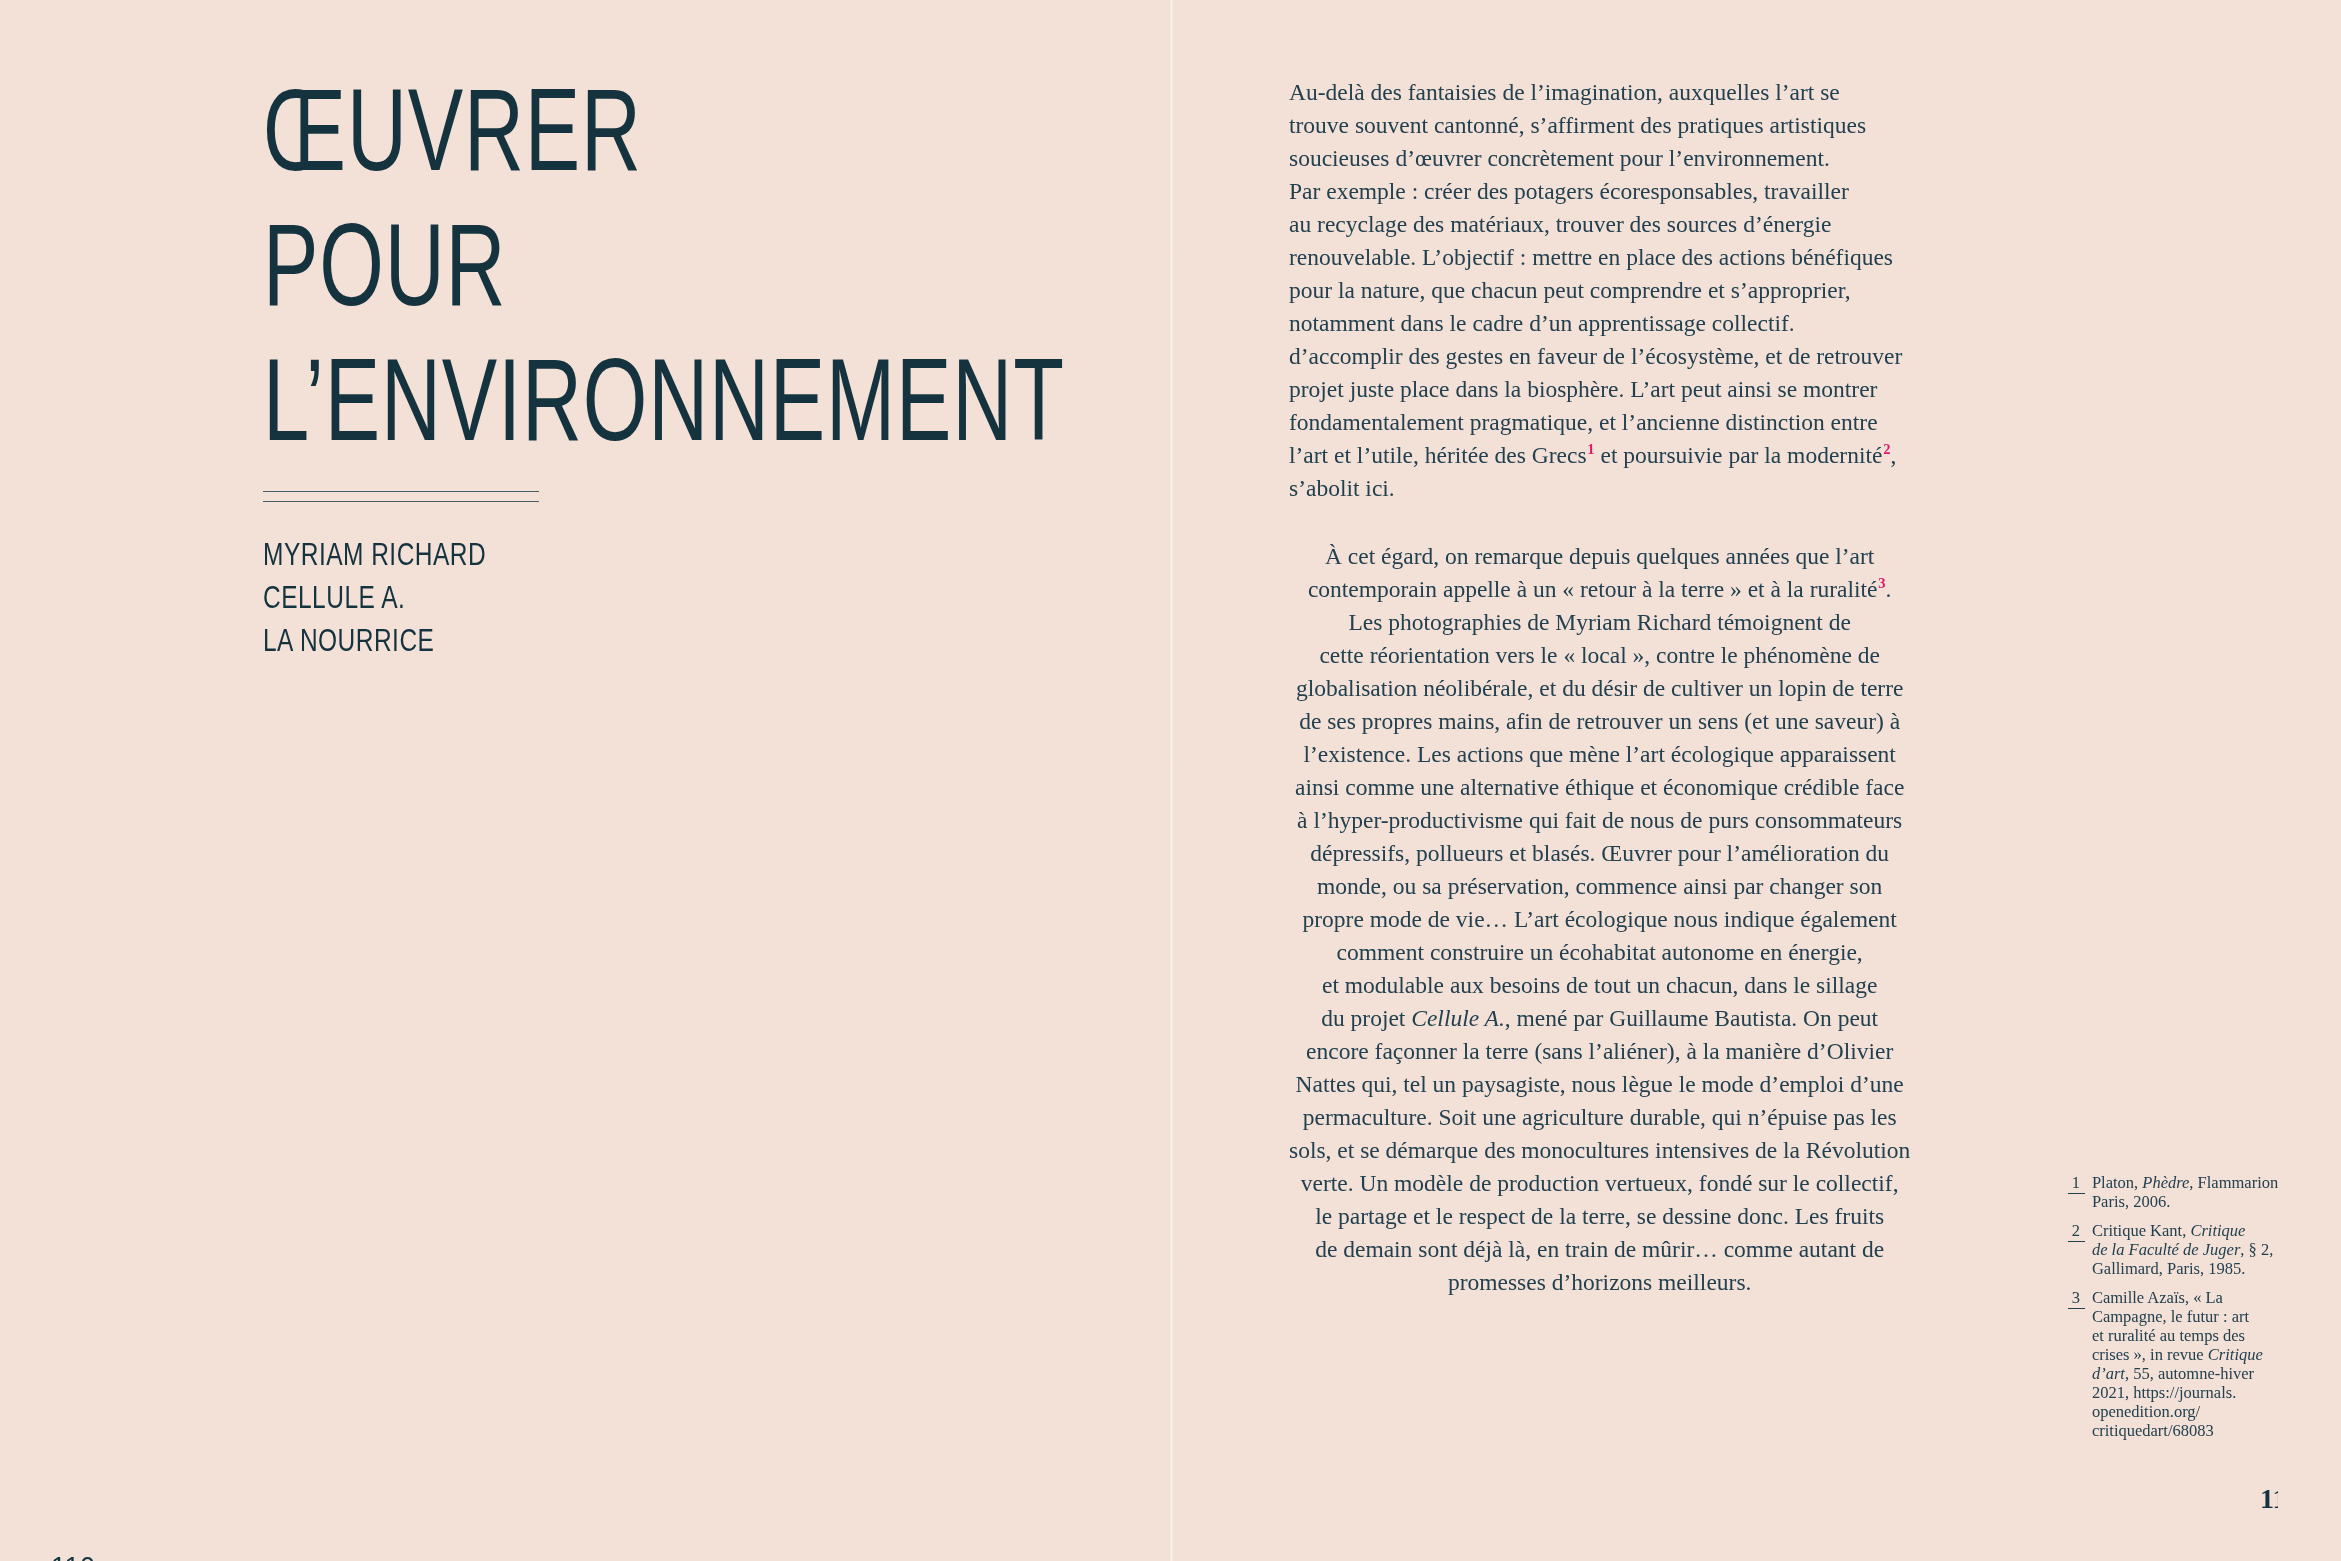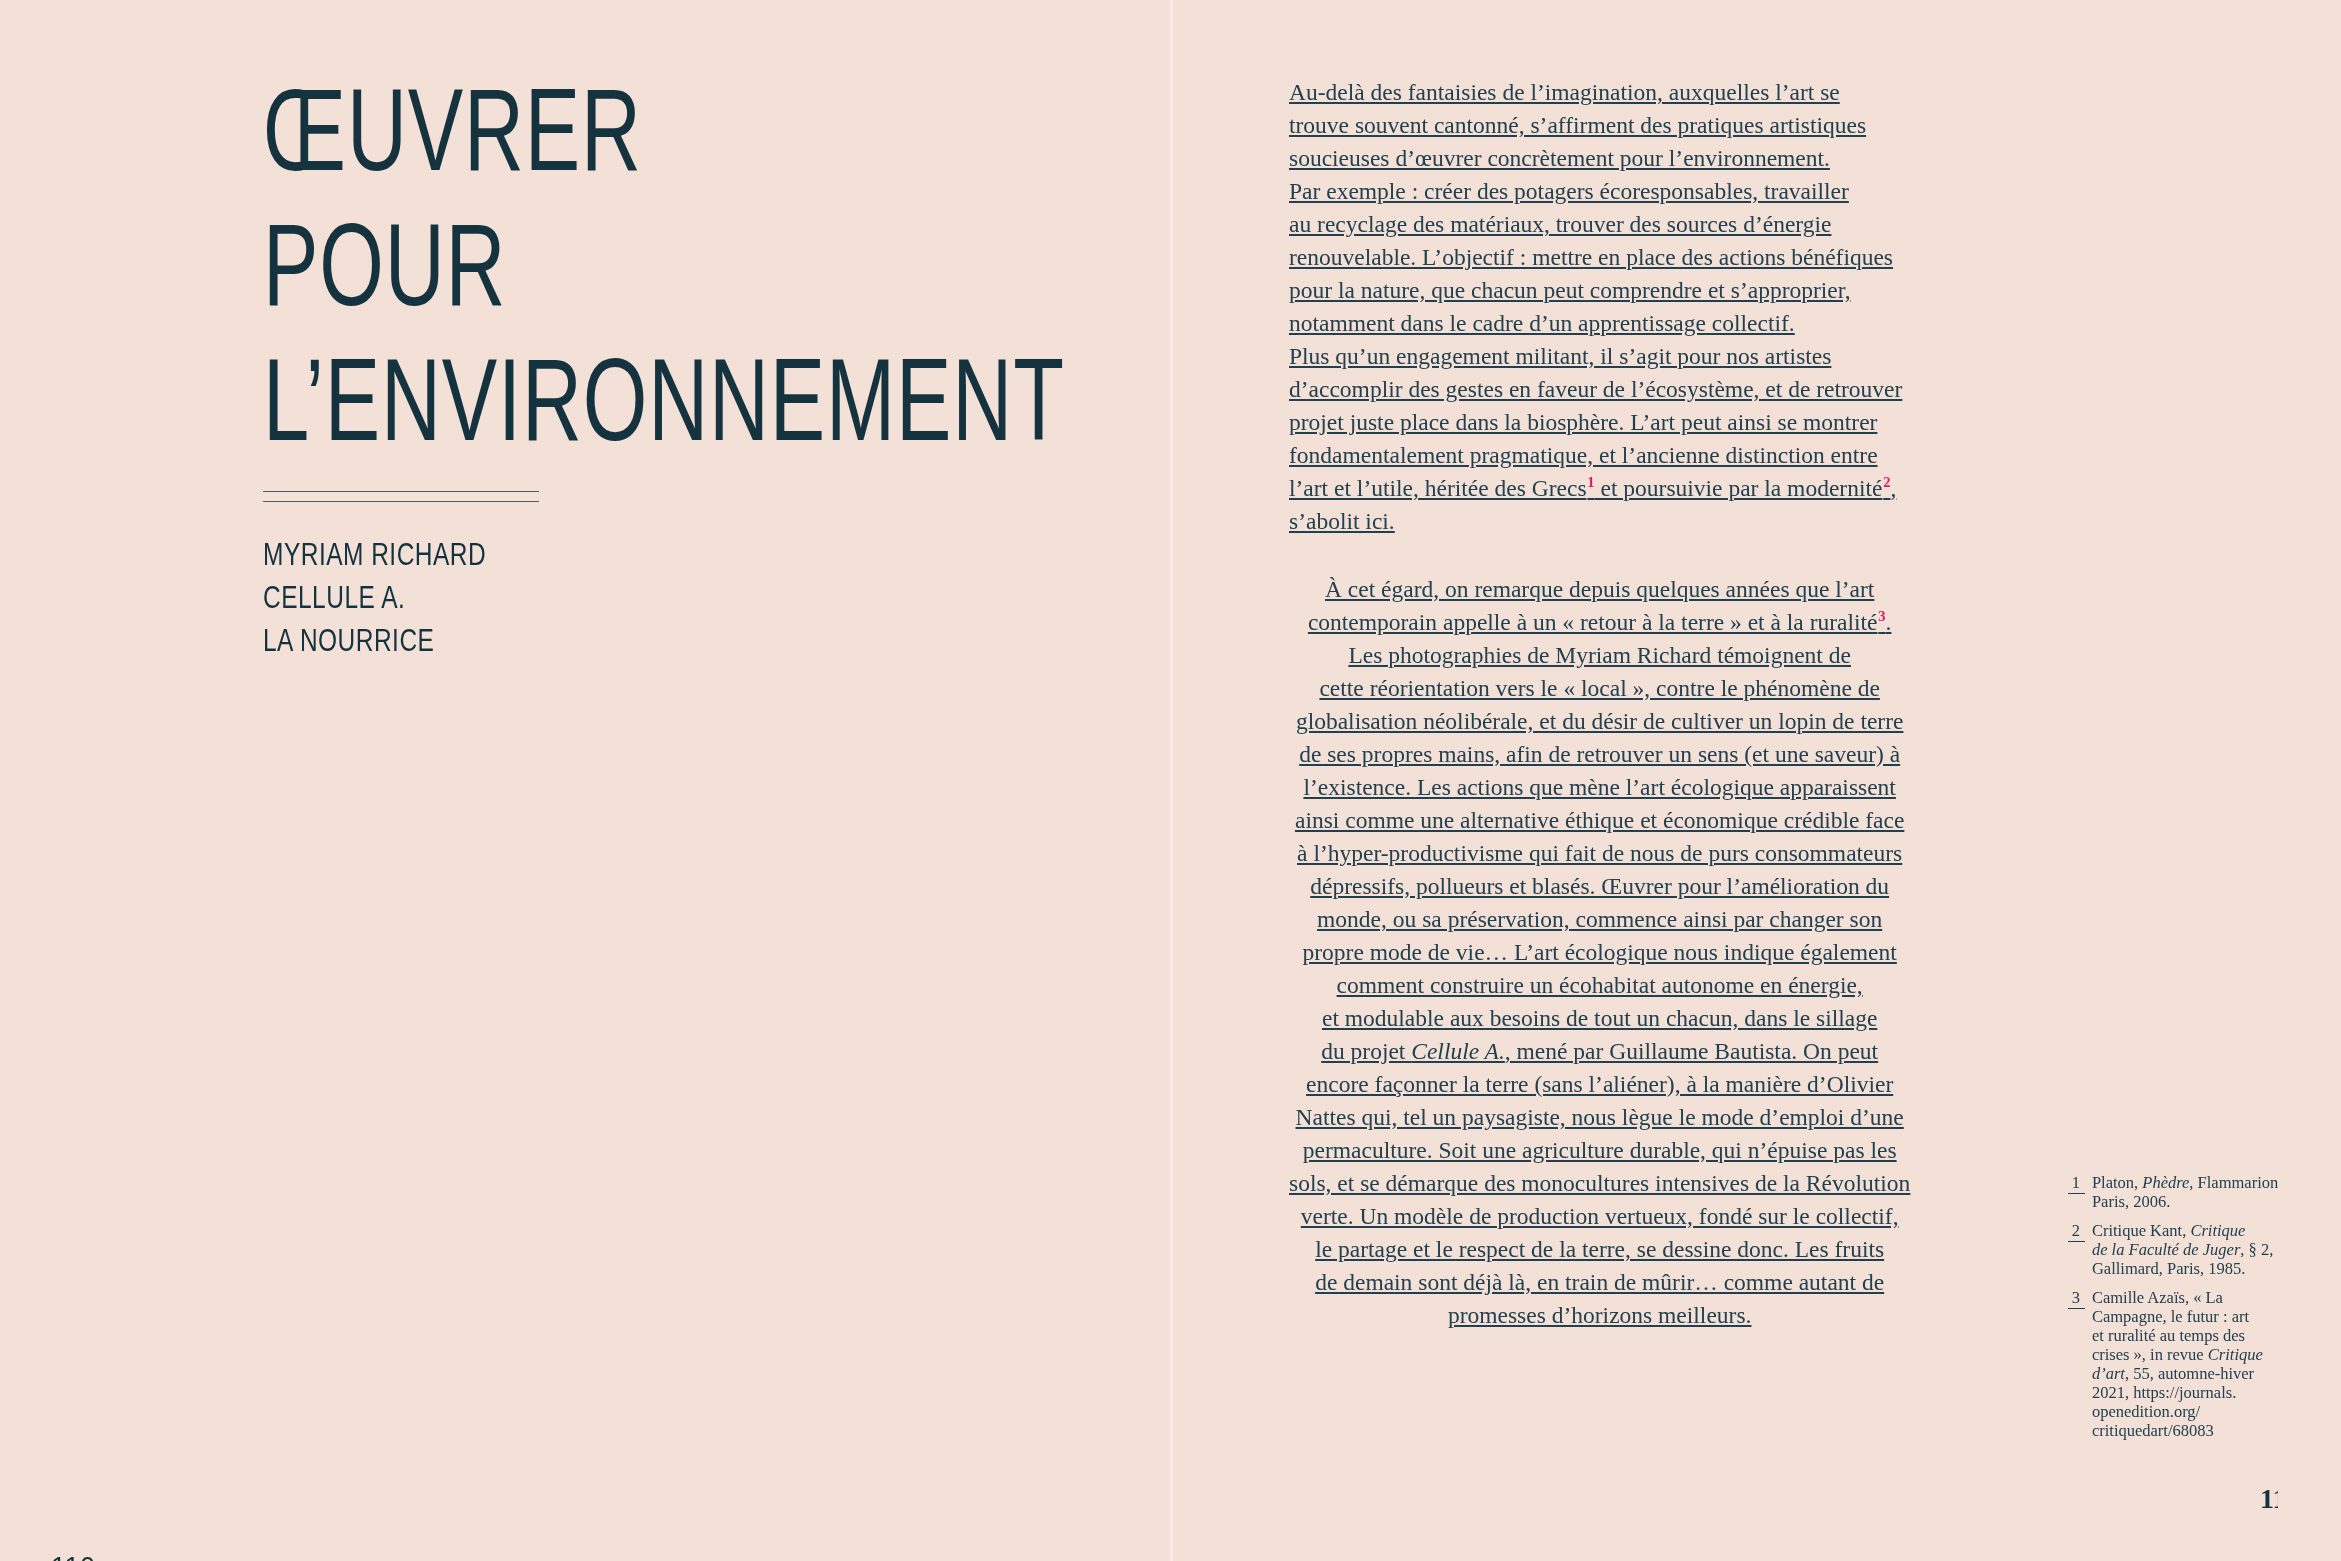--- a/index.html
+++ b/index.html
@@ -54,21 +54,21 @@
     white-space:nowrap;
   }
   
   .essay{
     position:absolute;left:1289px;top:76px;
     font-family:"Liberation Serif","DejaVu Serif",serif;
     font-size:23.5px;line-height:33px;
     color:var(--ink);
   }
   .para + .para{margin-top:35px;text-align:center;}
-  .line{white-space:nowrap;text-decoration:underline;}
+  .line{white-space:nowrap;}
   .it{font-style:italic;}
   .fnref{
     color:var(--pink);
     font-weight:700;
     font-size:.62em;
     vertical-align:super;
     line-height:0;
     margin-left:0.8px;
   }
   .footnotes{
@@ -125,21 +125,20 @@
   <div class="essay" id="essay">
       <div class="para">
         <div class="line"><span>Au-delà des fantaisies de l’imagination, auxquelles l’art se</span></div>
         <div class="line"><span>trouve souvent cantonné, s’affirment des pratiques artistiques</span></div>
         <div class="line"><span>soucieuses d’œuvrer concrètement pour l’environnement.</span></div>
         <div class="line"><span>Par exemple : créer des potagers écoresponsables, travailler</span></div>
         <div class="line"><span>au recyclage des matériaux, trouver des sources d’énergie</span></div>
         <div class="line"><span>renouvelable. L’objectif : mettre en place des actions bénéfiques</span></div>
         <div class="line"><span>pour la nature, que chacun peut comprendre et s’approprier,</span></div>
         <div class="line"><span>notamment dans le cadre d’un apprentissage collectif.</span></div>
-        <div class="line"><span>Plus qu’un engagement militant, il s’agit pour nos artistes</span></div>
         <div class="line"><span>d’accomplir des gestes en faveur de l’écosystème, et de retrouver</span></div>
         <div class="line"><span>projet juste place dans la biosphère. L’art peut ainsi se montrer</span></div>
         <div class="line"><span>fondamentalement pragmatique, et l’ancienne distinction entre</span></div>
         <div class="line"><span>l’art et l’utile, héritée des Grecs</span><span class="fnref">1</span><span> et poursuivie par la modernité</span><span class="fnref">2</span><span>,</span></div>
         <div class="line"><span>s’abolit ici.</span></div>
       </div>
       <div class="para">
         <div class="line"><span>À cet égard, on remarque depuis quelques années que l’art</span></div>
         <div class="line"><span>contemporain appelle à un « retour à la terre » et à la ruralité</span><span class="fnref">3</span><span>.</span></div>
         <div class="line"><span>Les photographies de Myriam Richard témoignent de</span></div>

